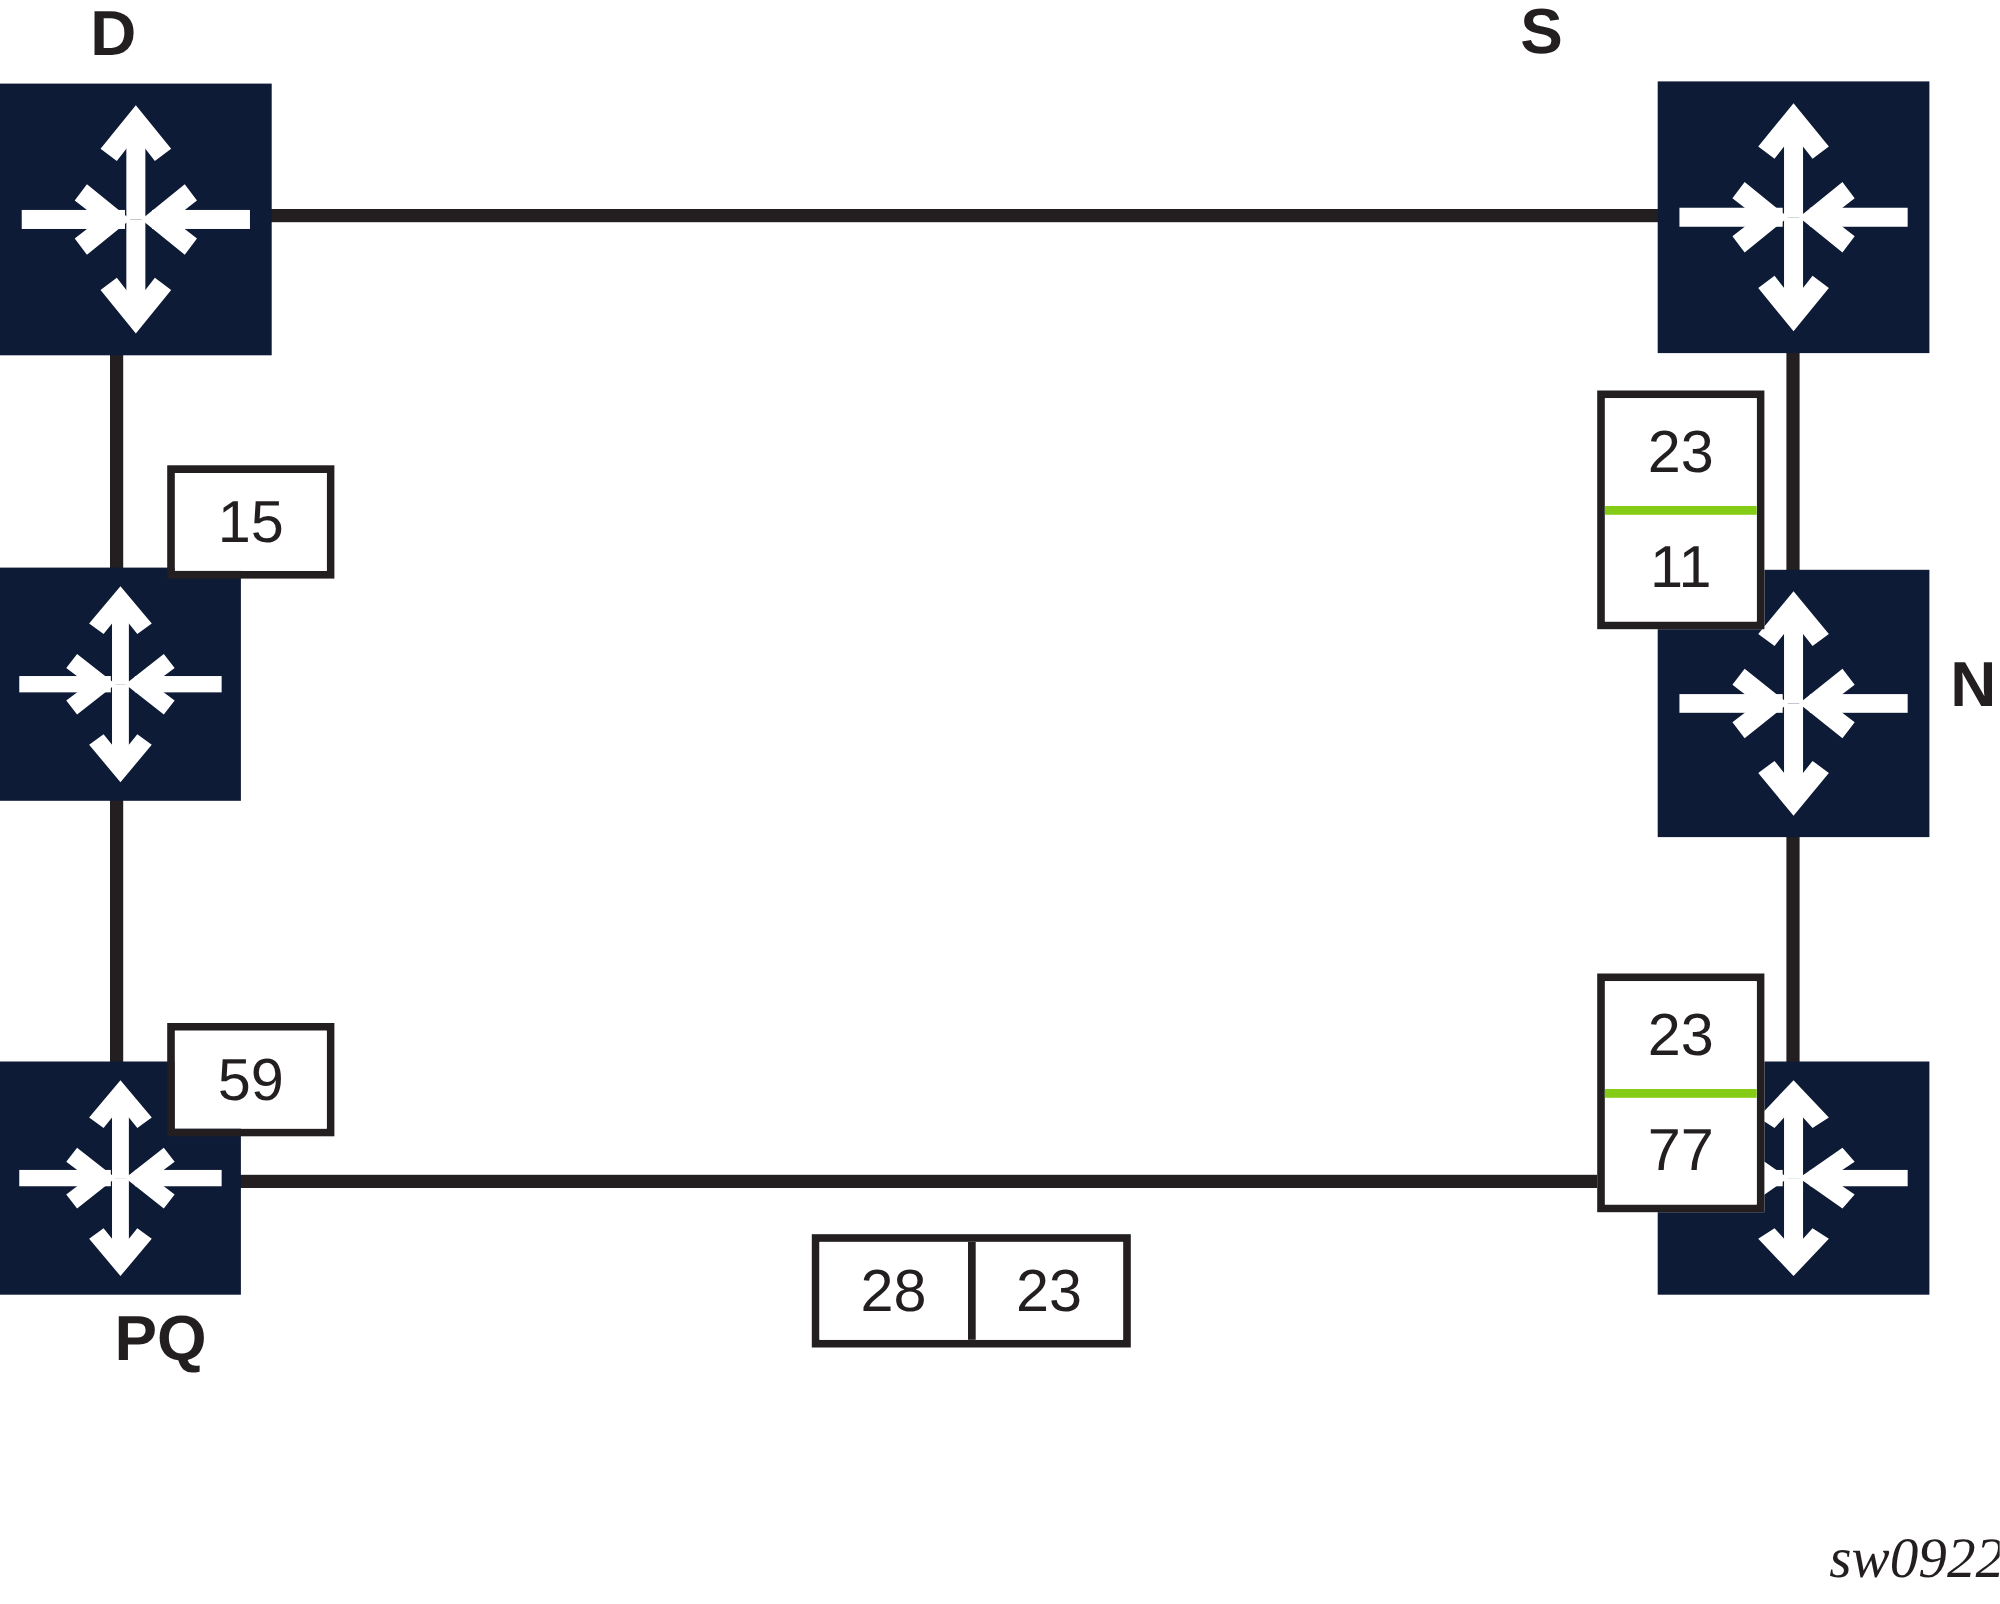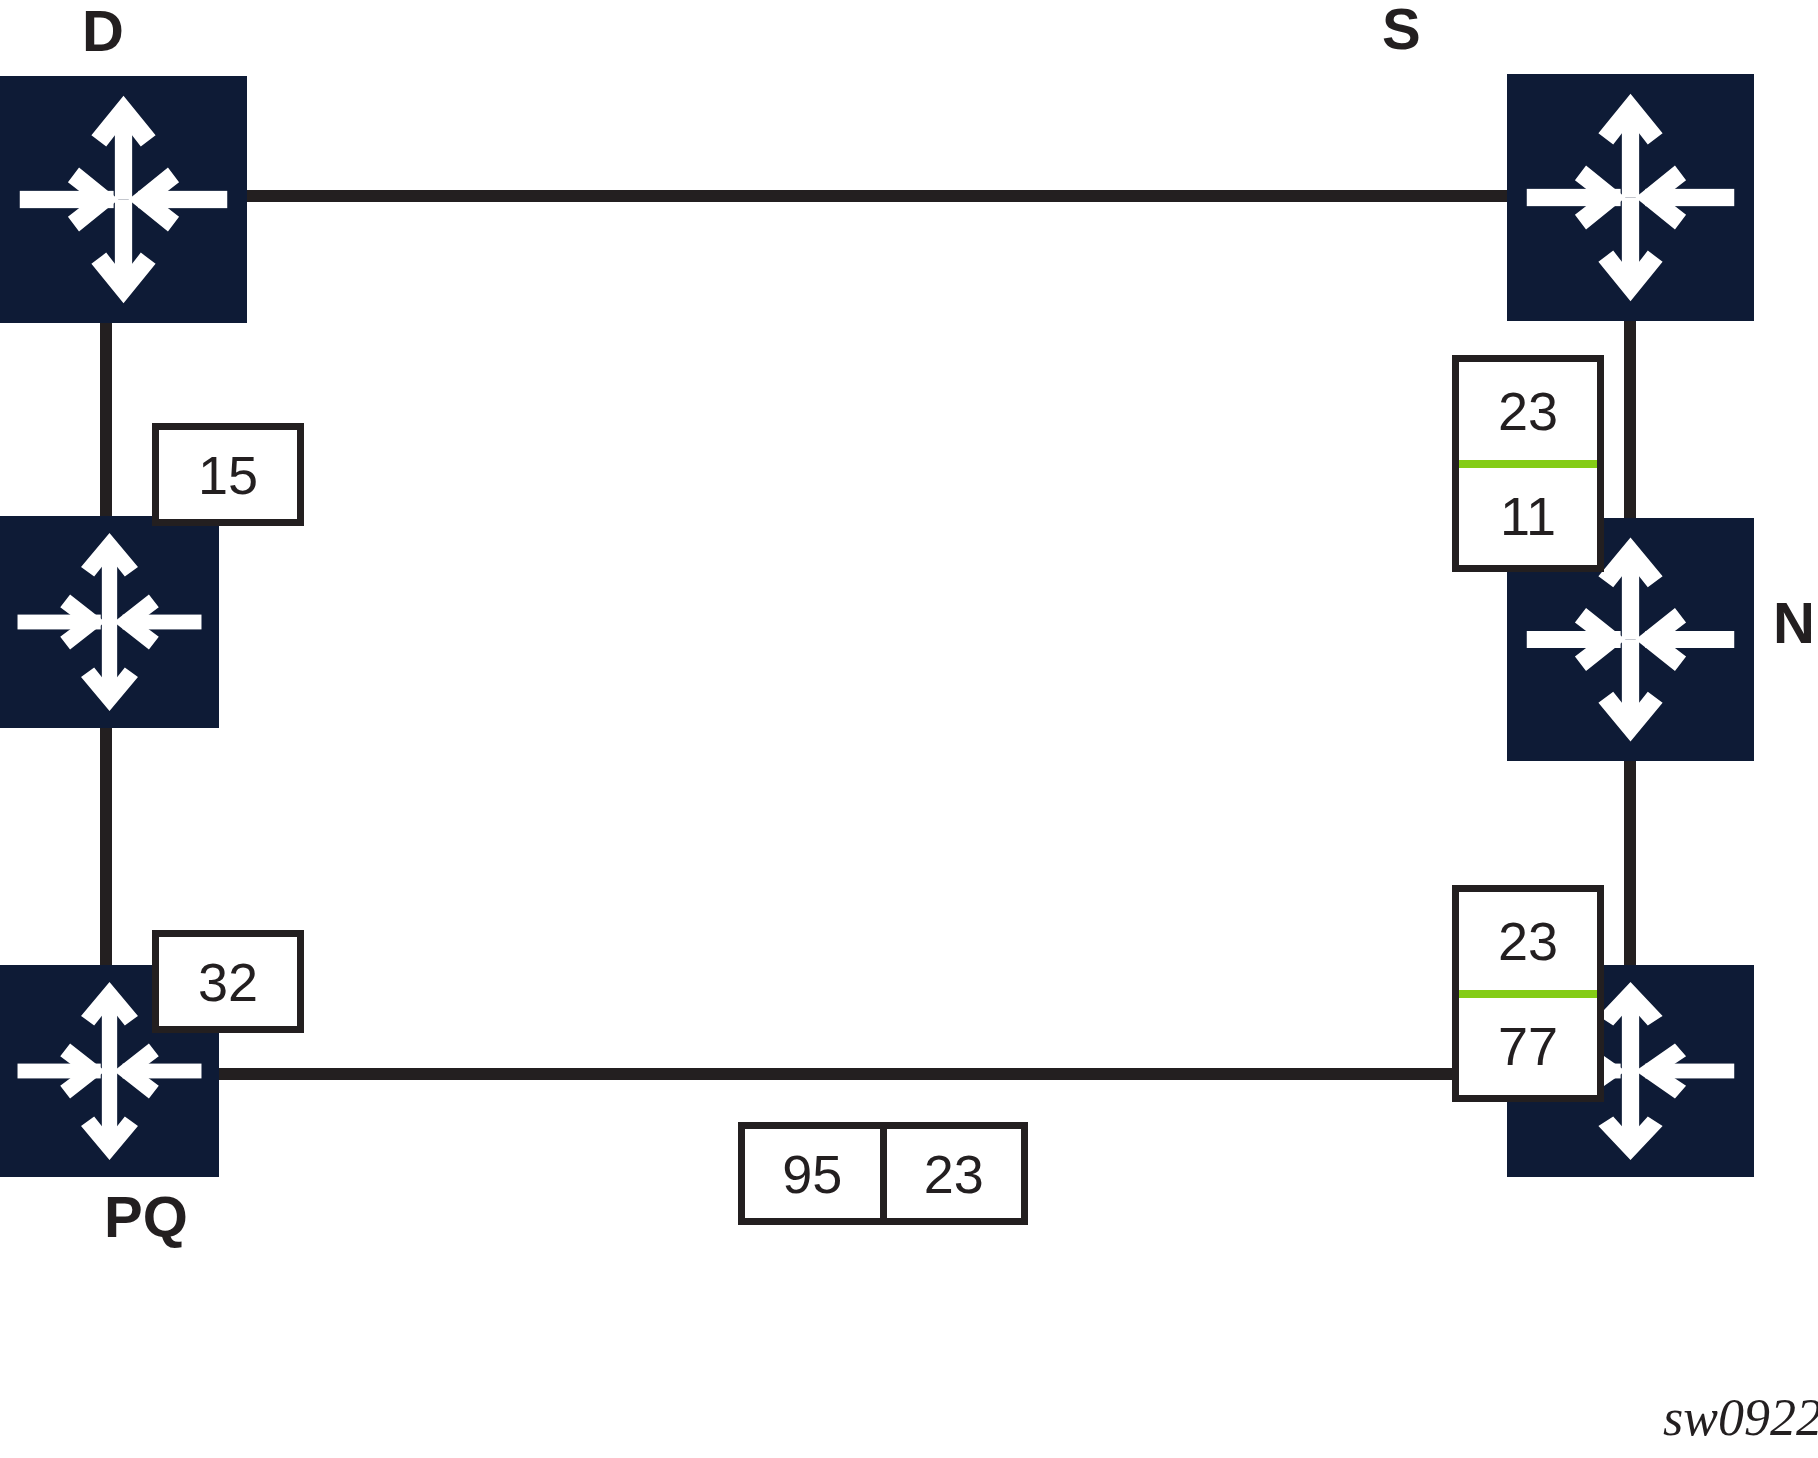--- a/index.html
+++ b/index.html
@@ -210,28 +210,28 @@
   <div class="metric-group vertical" style="left:152px; top:398px; width:152px; height:103px;margin-top:25px;">
     <div class="metric-cell">15</div>
   </div>
 
   <div class="metric-group vertical" style="left:1452px; top:355px; width:152px; height:217px;">
     <div class="metric-cell">23</div>
     <div class="metric-cell">11</div>
   </div>
 
   <div class="metric-group vertical" style="left:152px; top:930px; width:152px; height:103px;">
-    <div class="metric-cell">32</div>
+    <div class="metric-cell">59</div>
   </div>
 
   <div class="metric-group vertical" style="left:1452px; top:885px; width:152px; height:217px;">
     <div class="metric-cell">23</div>
     <div class="metric-cell">77</div>
   </div>
 
   <div class="metric-group horizontal" style="left:738px; top:1122px; width:290px; height:103px;">
-    <div class="metric-cell">95</div>
+    <div class="metric-cell">28</div>
     <div class="metric-cell">23</div>
   </div>
 
   <div class="watermark" style="left:1663px; top:1388px;">sw0922</div>
 
 </div>
 
 </body></html>

